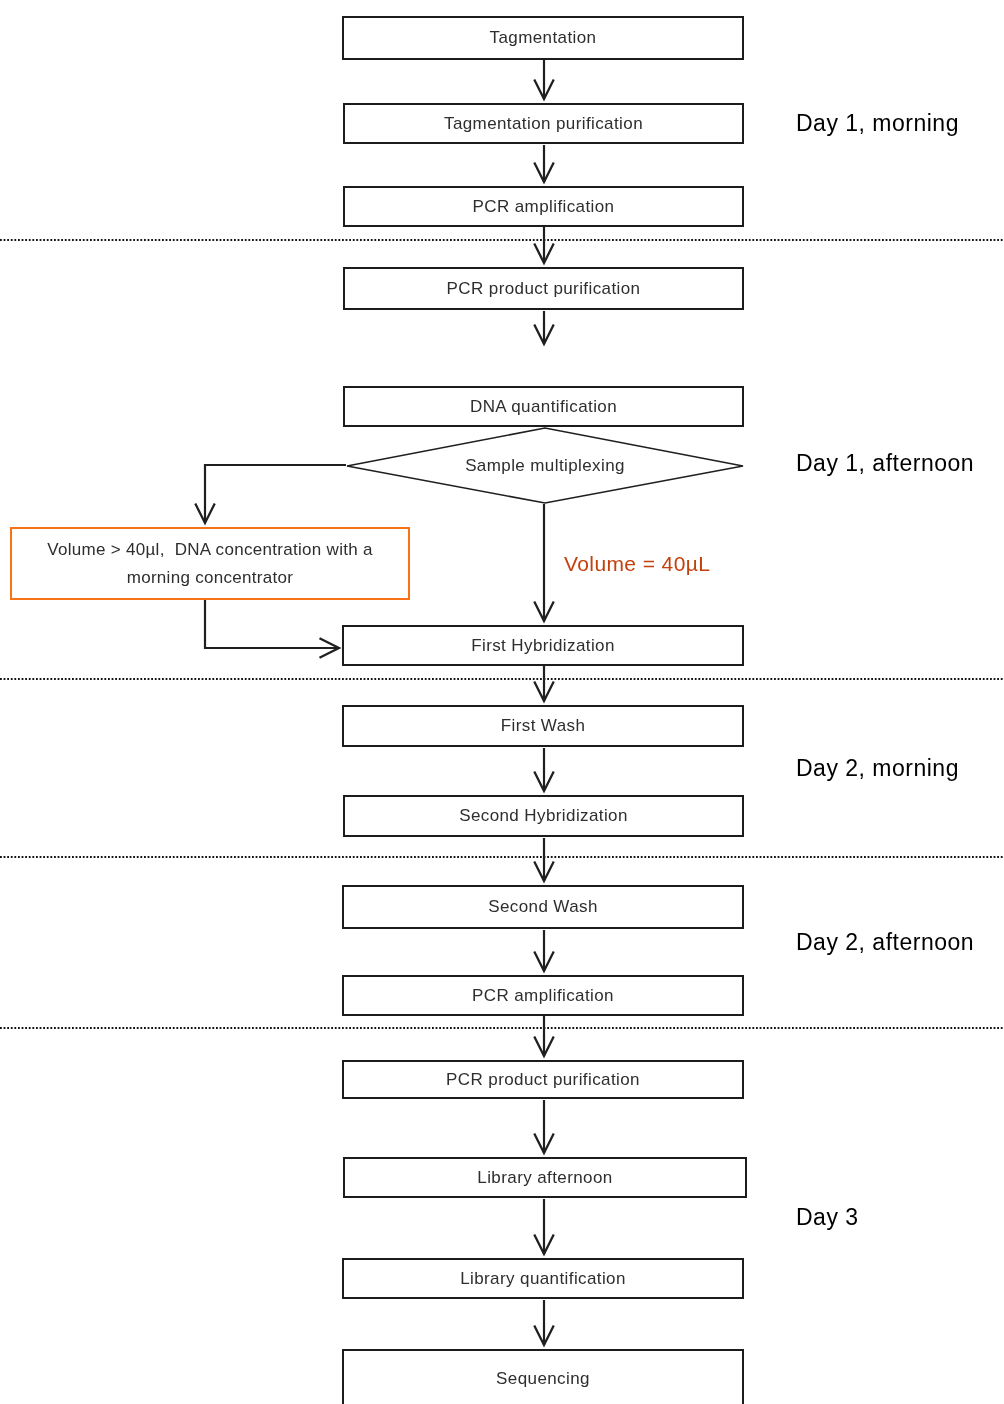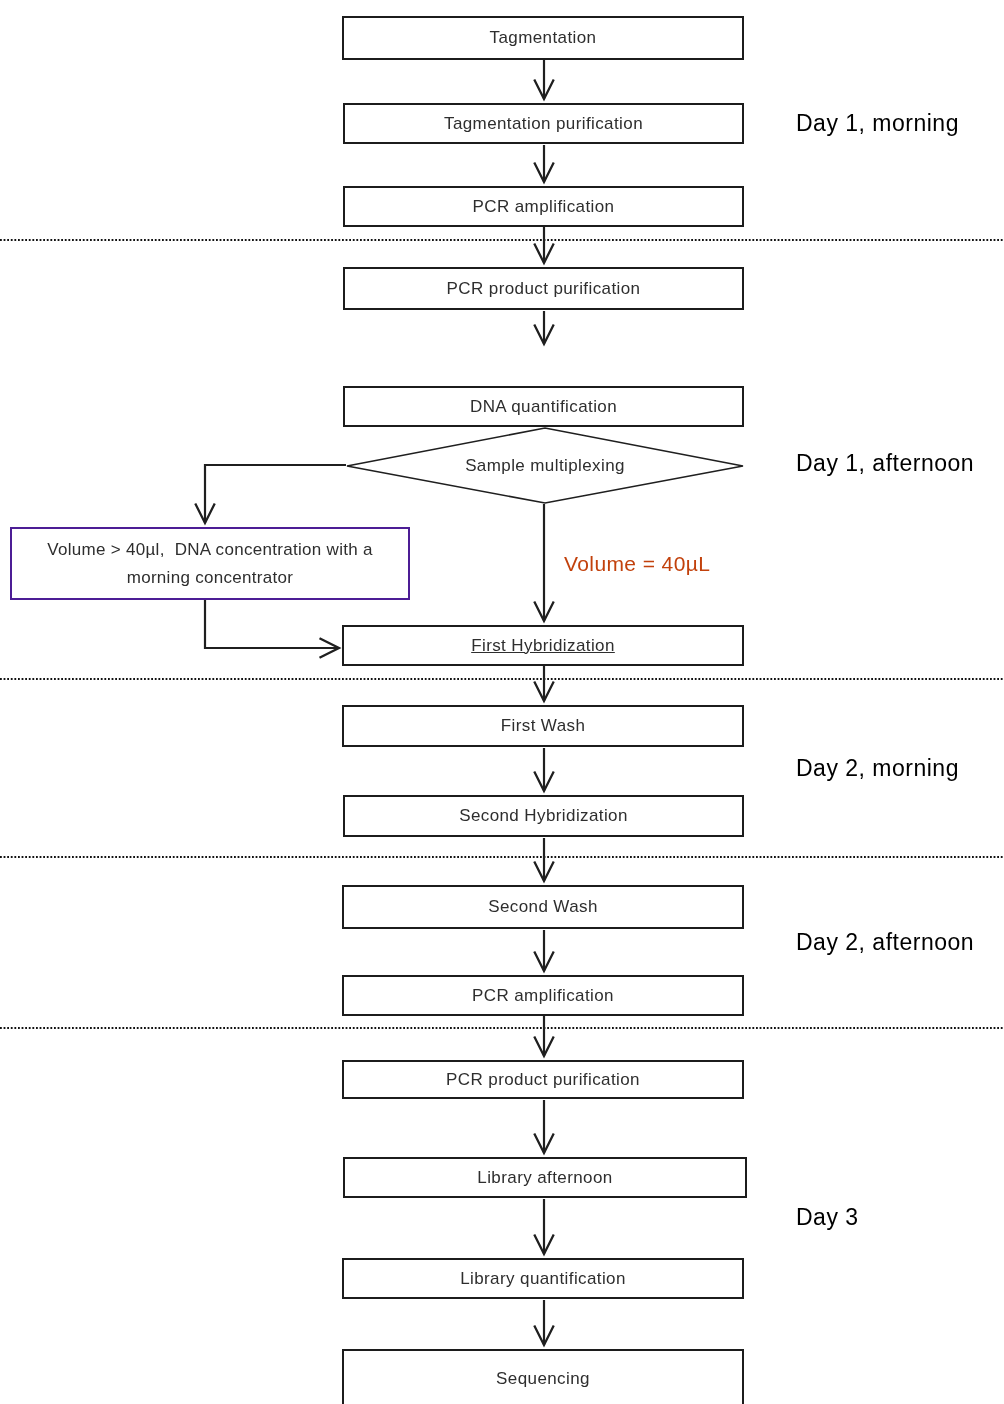--- a/index.html
+++ b/index.html
@@ -35,21 +35,21 @@
     display: flex;
     align-items: center;
     justify-content: center;
     font-size: 17px;
     letter-spacing: 0.4px;
     color: #2e2e2e;
     text-align: center;
   }
   .side-box {
     position: absolute;
-    border: 2px solid #4c1d95;
+    border: 2px solid #f97316;
     background: #ffffff;
     display: flex;
     flex-direction: column;
     align-items: center;
     justify-content: center;
     font-size: 17px;
     letter-spacing: 0.3px;
     color: #2e2e2e;
     text-align: center;
     box-sizing: border-box;
@@ -117,21 +117,21 @@
     </div>
   <div class="node" style="left:343px; top:186px; width:401px; height:41px;">
       <span>PCR amplification</span>
     </div>
   <div class="node" style="left:343px; top:267px; width:401px; height:43px;">
       <span>PCR product purification</span>
     </div>
   <div class="node" style="left:343px; top:348px; width:401px; height:41px;margin-top:38px;">
       <span>DNA quantification</span>
     </div>
-  <div class="node" style="left:342px; top:625px; width:402px; height:41px;text-decoration:underline;">
+  <div class="node" style="left:342px; top:625px; width:402px; height:41px;">
       <span>First Hybridization</span>
     </div>
   <div class="node" style="left:342px; top:705px; width:402px; height:42px;">
       <span>First Wash</span>
     </div>
   <div class="node" style="left:343px; top:795px; width:401px; height:42px;">
       <span>Second Hybridization</span>
     </div>
   <div class="node" style="left:342px; top:885px; width:402px; height:44px;">
       <span>Second Wash</span>

